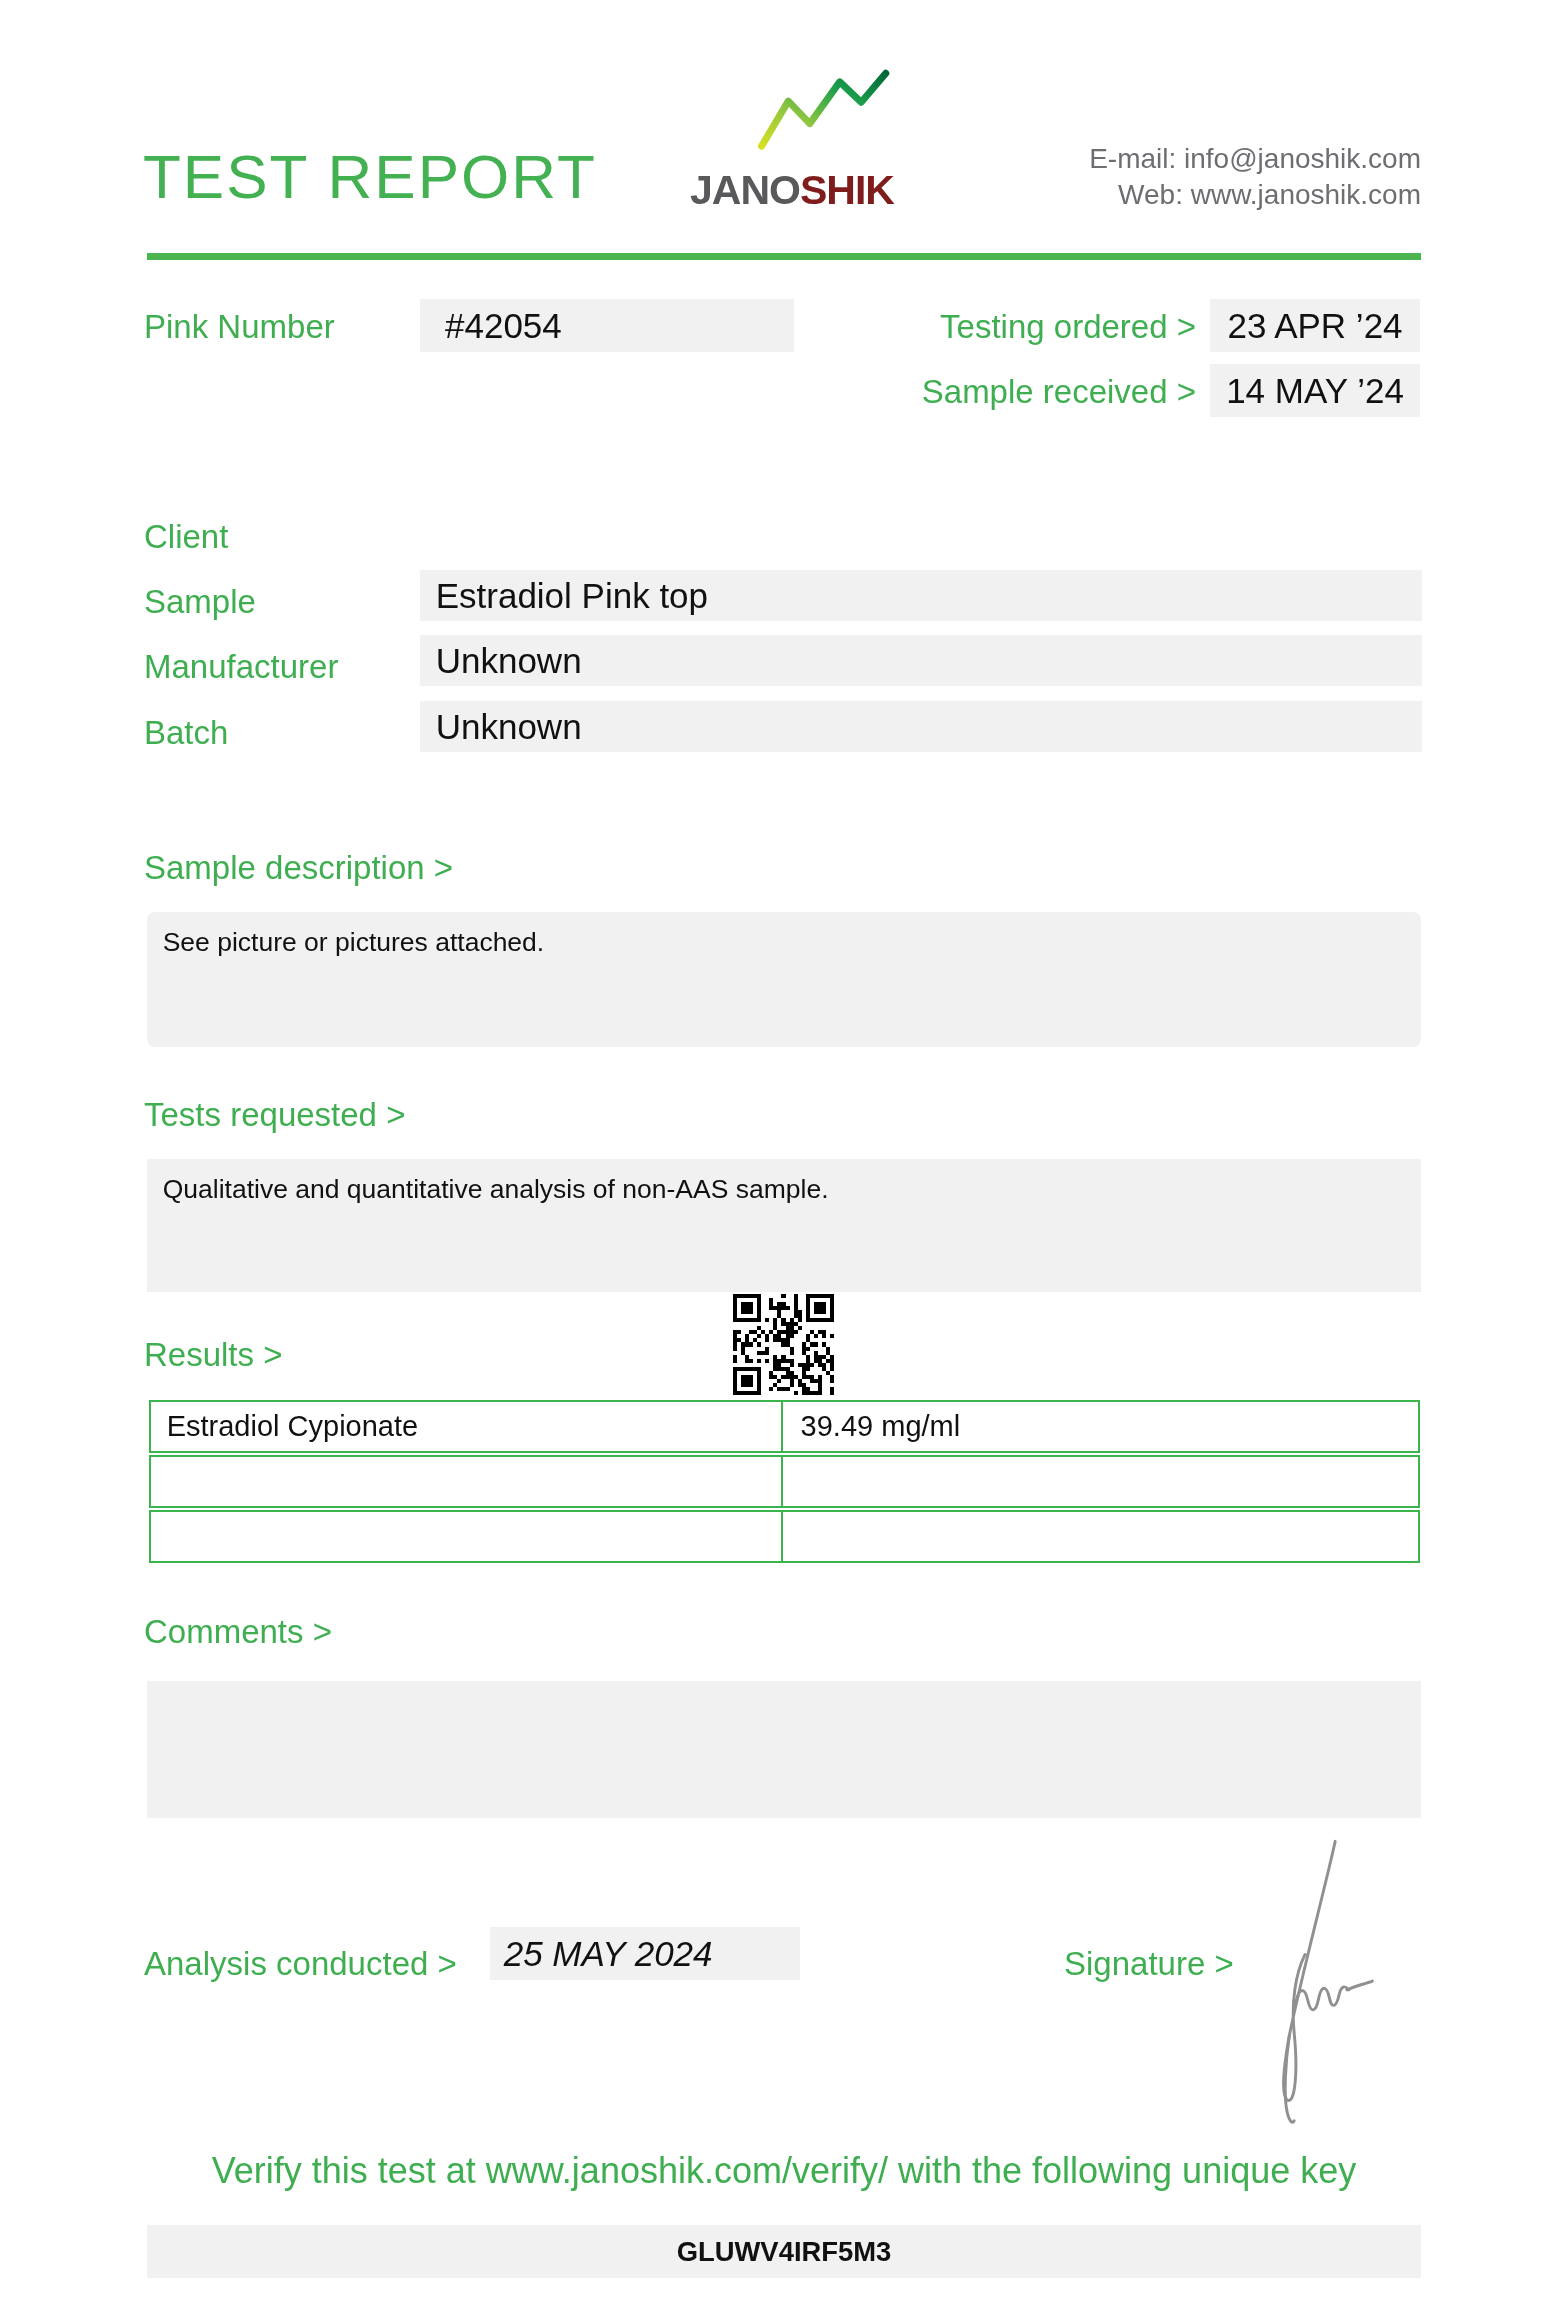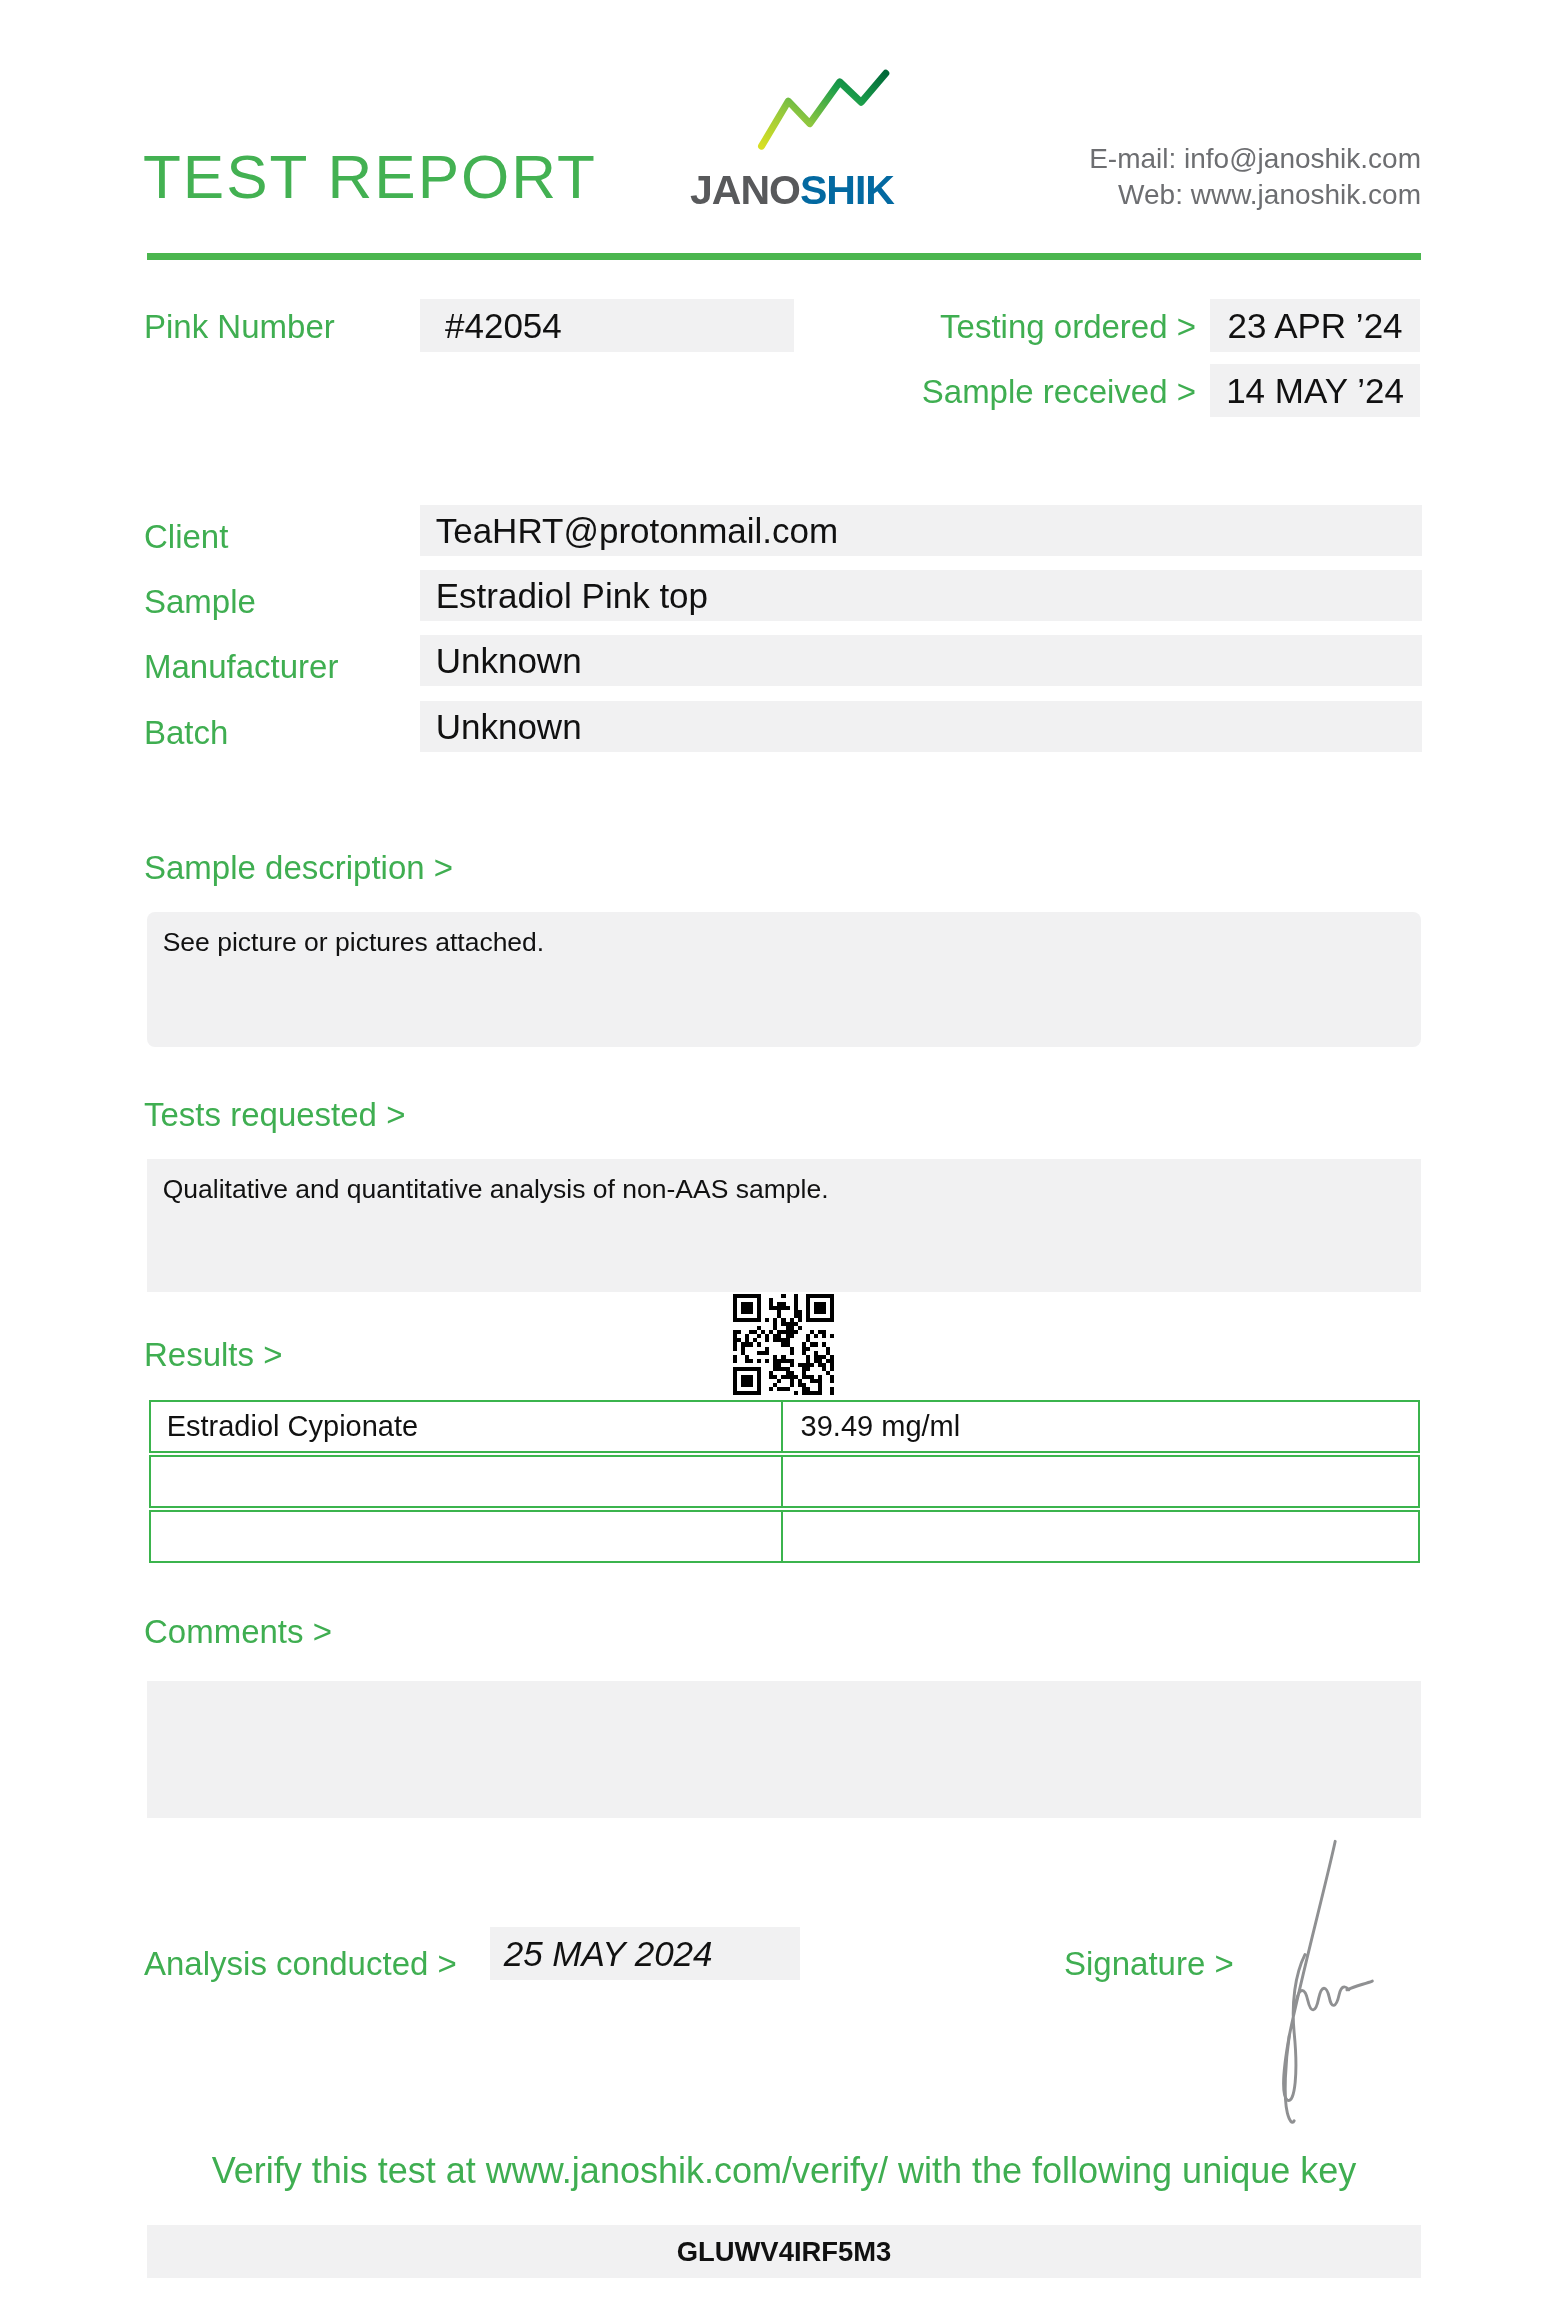--- a/index.html
+++ b/index.html
@@ -8,21 +8,21 @@
     font-family:"Liberation Sans", sans-serif;color:#111;
   }
   .abs{position:absolute;}
   .label{font-size:33px;color:#3fae51;}
   .graybox{background:#f1f1f2;}
   
   #title{left:143px;top:141px;font-size:62px;letter-spacing:2px;color:#43b152;}
   #logo-mark{left:755px;top:69px;}
   #brand{left:690px;top:167px;width:231px;font-size:41px;font-weight:bold;letter-spacing:-1px;white-space:nowrap;}
   #brand .jano{color:#58595b;}
-  #brand .shik{color:#0369a1;}
+  #brand .shik{color:#7f1d1d;}
   #contact{right:147px;top:141px;text-align:right;font-size:28px;line-height:36px;color:#6d6e71;}
   #rule{left:147px;top:253px;width:1274px;height:6.9px;background:#4bb64f;}
   
   #task-label{left:144px;top:308px;}
   #task-box{left:420px;top:299px;width:374px;height:53px;font-size:35px;line-height:53px;padding-left:25px;box-sizing:border-box;}
   .right-label{left:843px;width:353px;text-align:right;}
   #ordered-label{top:308px;}
   #received-label{top:373px;}
   .date-box{left:1210px;width:210px;height:53px;font-size:35px;line-height:53px;text-align:center;}
   #ordered-box{top:299px;text-align:center;}
@@ -94,21 +94,20 @@
   <div id="task-label" class="abs label">Pink Number</div>
   <div id="task-box" class="abs graybox">#42054</div>
 
   <div id="ordered-label" class="abs label right-label">Testing ordered  &gt;</div>
   <div id="ordered-box" class="abs graybox date-box">23 APR ’24</div>
 
   <div id="received-label" class="abs label right-label">Sample received &gt;</div>
   <div id="received-box" class="abs graybox date-box">14 MAY ’24</div>
 
   <div class="abs label detail-label" style="top:518px">Client</div>
-  <div class="abs graybox detail-box" style="top:505px">TeaHRT@protonmail.com</div>
 
   <div class="abs label detail-label" style="top:583px">Sample</div>
   <div class="abs graybox detail-box" style="top:570px">Estradiol Pink top</div>
 
   <div class="abs label detail-label" style="top:648px">Manufacturer</div>
   <div class="abs graybox detail-box" style="top:635px">Unknown</div>
 
   <div class="abs label detail-label" style="top:714px">Batch</div>
   <div class="abs graybox detail-box" style="top:701px">Unknown</div>
 

